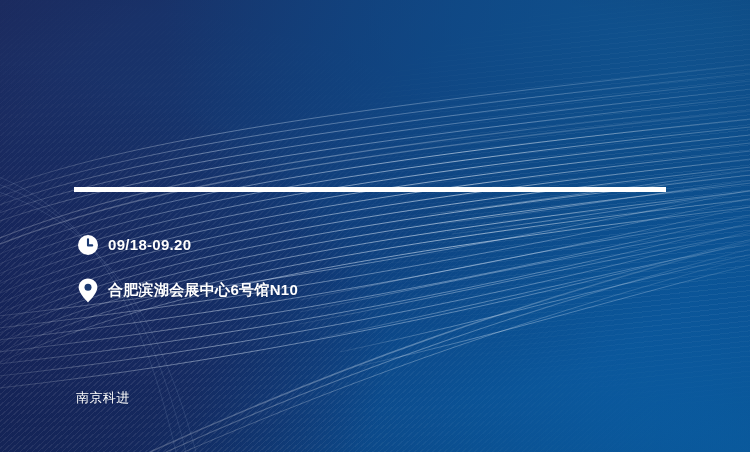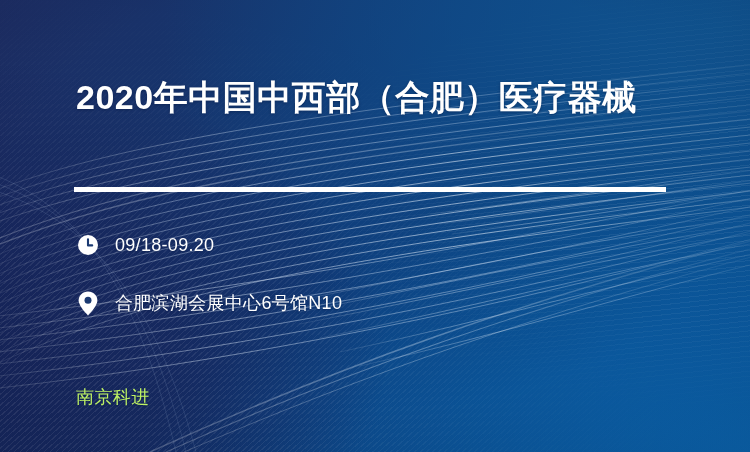--- a/index.html
+++ b/index.html
@@ -106,46 +106,47 @@
     background: #ffffff;
   }
 
   .info-row {
     position: absolute;
     left: 76px;
     display: flex;
     align-items: center;
   }
   .info-row.date { top: 232px; }
-  .info-row.venue { top: 290px; }
+  .info-row.venue { top: 277px; }
 
   .info-icon {
     width: 24px;
     height: 26px;
     flex: 0 0 24px;
     display: flex;
     align-items: center;
     justify-content: center;
   }
   .info-text {
-    margin-left: 15px;
+    margin-left: 8px;
     color: #ffffff;
-    font-size: 18px;
+    font-size: 15px;
     line-height: 26px;
     letter-spacing: 0.3px;
     white-space: nowrap;
     text-shadow: 0 1px 2px rgba(0,20,60,0.4);
+    font-weight: bold;
   }
 
   .footer {
     position: absolute;
     left: 76px;
     top: 387px;
-    color: #bef264;
-    font-size: 18px;
+    color: #ffffff;
+    font-size: 13px;
     line-height: 21px;
     letter-spacing: 0.4px;
     text-shadow: 0 1px 2px rgba(0,20,60,0.45);
   }
   .footer-line { display: block; white-space: nowrap; }
 </style>
 </head>
 <body>
 
 <div id="banner">
@@ -250,21 +251,20 @@
     </svg>
   </div>
 
   <div class="bg-hatch"></div>
   <div class="bg-hatch-right"></div>
   <div class="bg-vignette"></div>
 
   <div class="content">
 
     <div class="title">
-      <span class="title-line">2020年中国中西部（合肥）医疗器械</span>
     </div>
 
     <div class="divider"></div>
 
     <div class="info-row date">
       <span class="info-icon">
         <svg width="22" height="22" viewBox="0 0 22 22" xmlns="http://www.w3.org/2000/svg">
           <circle cx="11" cy="11" r="10" fill="#ffffff"></circle>
           <path d="M11 5.2 V11.4 H15.2" stroke="#1b3a72" stroke-width="2.1" stroke-linecap="round" stroke-linejoin="round" fill="none"></path>
         </svg>

